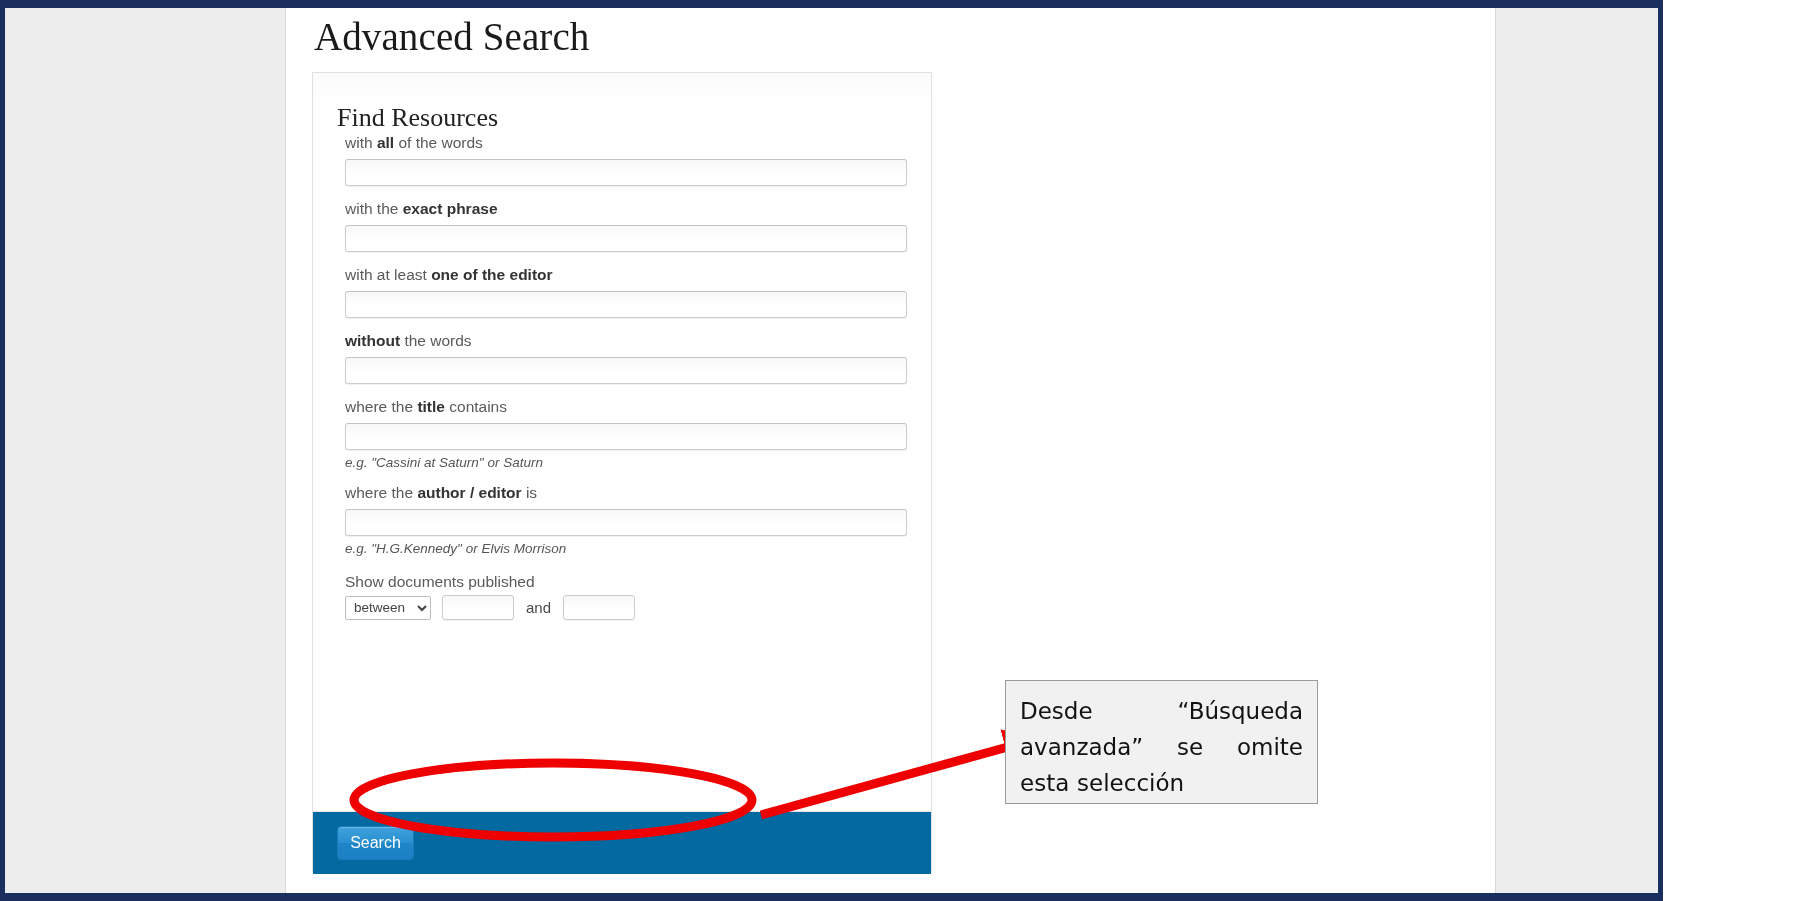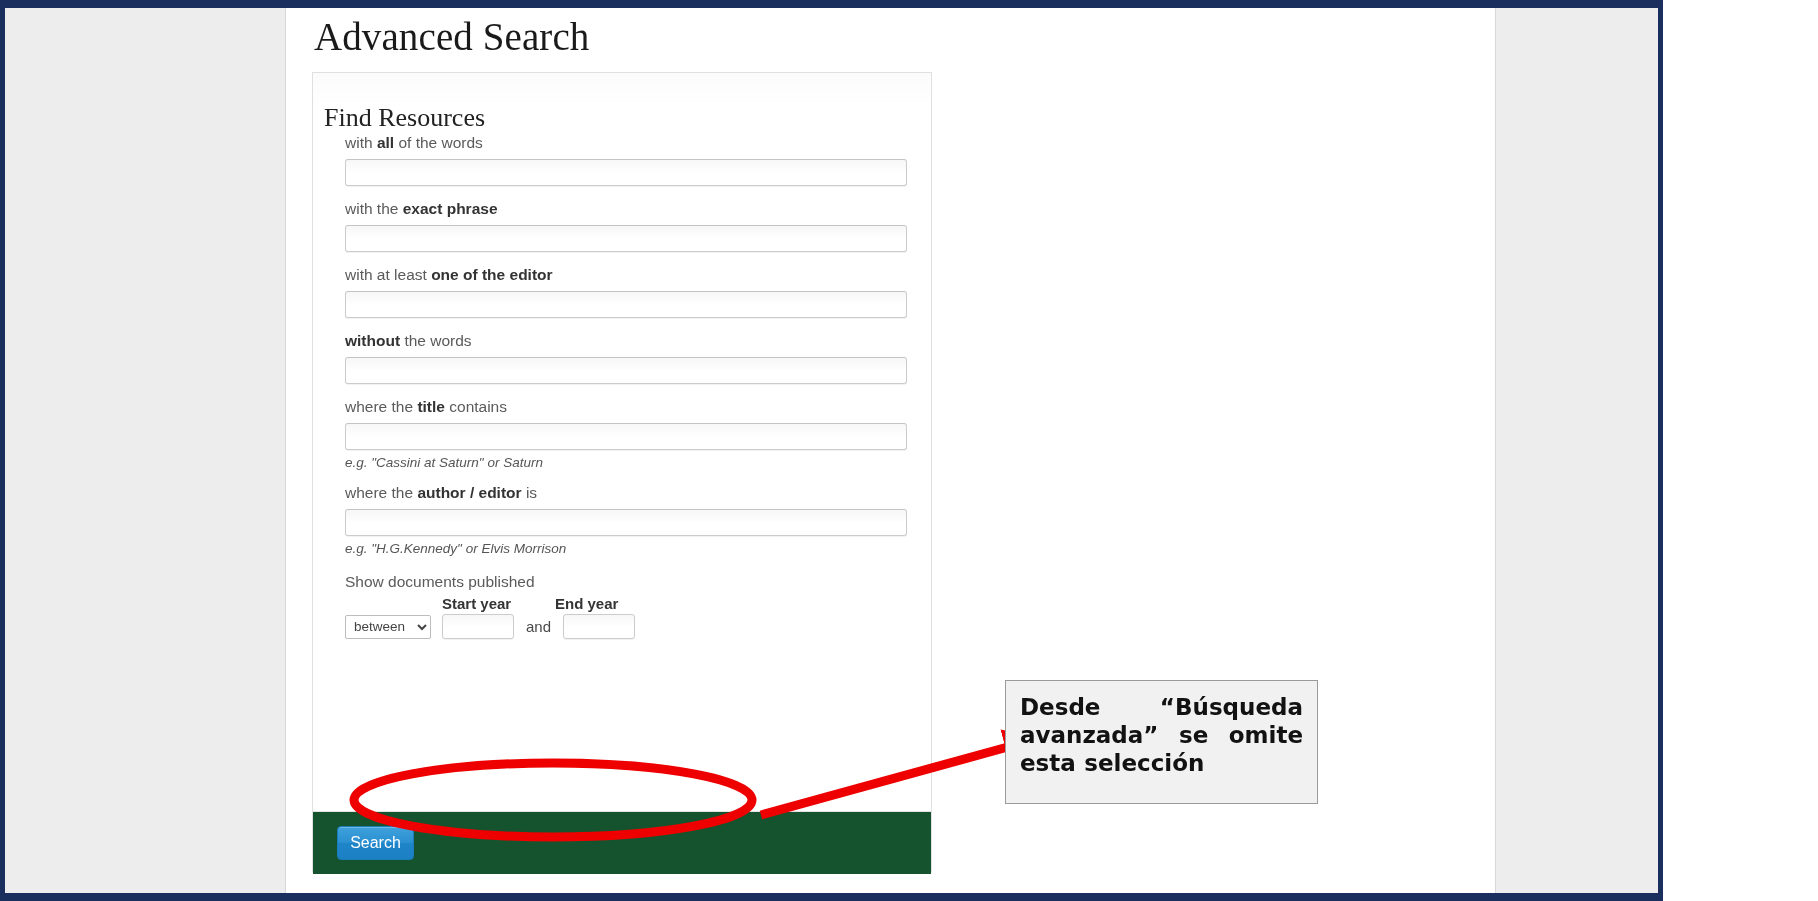--- a/index.html
+++ b/index.html
@@ -73,21 +73,21 @@
     border-bottom: none;
     box-sizing: border-box;
     box-shadow: 0 1px 1px rgba(0,0,0,0.04);
   }
   #find-panel-head {
     height: 34px;
     background: linear-gradient(to bottom, #fbfbfb 0%, #ffffff 100%);
   }
   #panel-title {
     position: absolute;
-    left: 11px;
+    left: 24px;
     top: 30px;
     font-family: "Liberation Serif", serif;
     font-size: 26px;
     color: #222222;
     white-space: nowrap;
   }
 
   #form-body {
     position: absolute;
     left: 8px;
@@ -234,21 +234,21 @@
     background: #ffffff;
   }
 
   
   #panel-footer {
     position: absolute;
     left: 0;
     right: 0;
     top: 738px;
     height: 62px;
-    background: #14532d;
+    background: #0369a1;
     border-top: 1px solid #e3e3e3;
   }
   #search-button {
     position: absolute;
     left: 24px;
     top: 14px;
     width: 77px;
     height: 34px;
     border: 1px solid #1a7bb9;
     border-radius: 4px;
@@ -289,27 +289,26 @@
     width: 313px;
     height: 124px;
     box-sizing: border-box;
     background: #f1f1f1;
     border: 1px solid #9a9a9a;
     padding: 12px 14px 10px 14px;
   }
   #callout-text {
     font-family: "DejaVu Sans", sans-serif;
     font-size: 23px;
-    line-height: 28px;
+    line-height: 36px;
     color: #121212;
     text-align: justify;
     text-align-last: left;
     margin: 0;
     word-spacing: 0.5px;
-    font-weight: bold;
   }
 </style>
 </head>
 <body>
 
 <div id="slide">
   <div id="page-backdrop"></div>
 
   <div id="content-column">
 
@@ -348,25 +347,20 @@
         </div>
 
         <div class="field-group">
           <div class="field-label"><span>where the </span><b>author / editor</b><span> is</span></div>
           <input class="text-input" type="text" value="" style="">
           <div class="field-hint">e.g. "H.G.Kennedy" or Elvis Morrison</div>
         </div>
 
         <div id="date-section">
           <div id="date-section-label">Show documents published</div>
-          <div id="year-headers">
-            <div class="spacer"></div>
-            <div class="hdr" id="hdr-start">Start year</div>
-            <div class="hdr" id="hdr-end">End year</div>
-          </div>
           <div id="date-controls">
             <select id="range-select">
               <option>between</option>
             </select>
             <input class="year-input" id="year-start-input" type="text" value="" style="">
             <span id="and-word">and</span>
             <input class="year-input" id="year-end-input" type="text" value="" style="">
           </div>
         </div>
 

